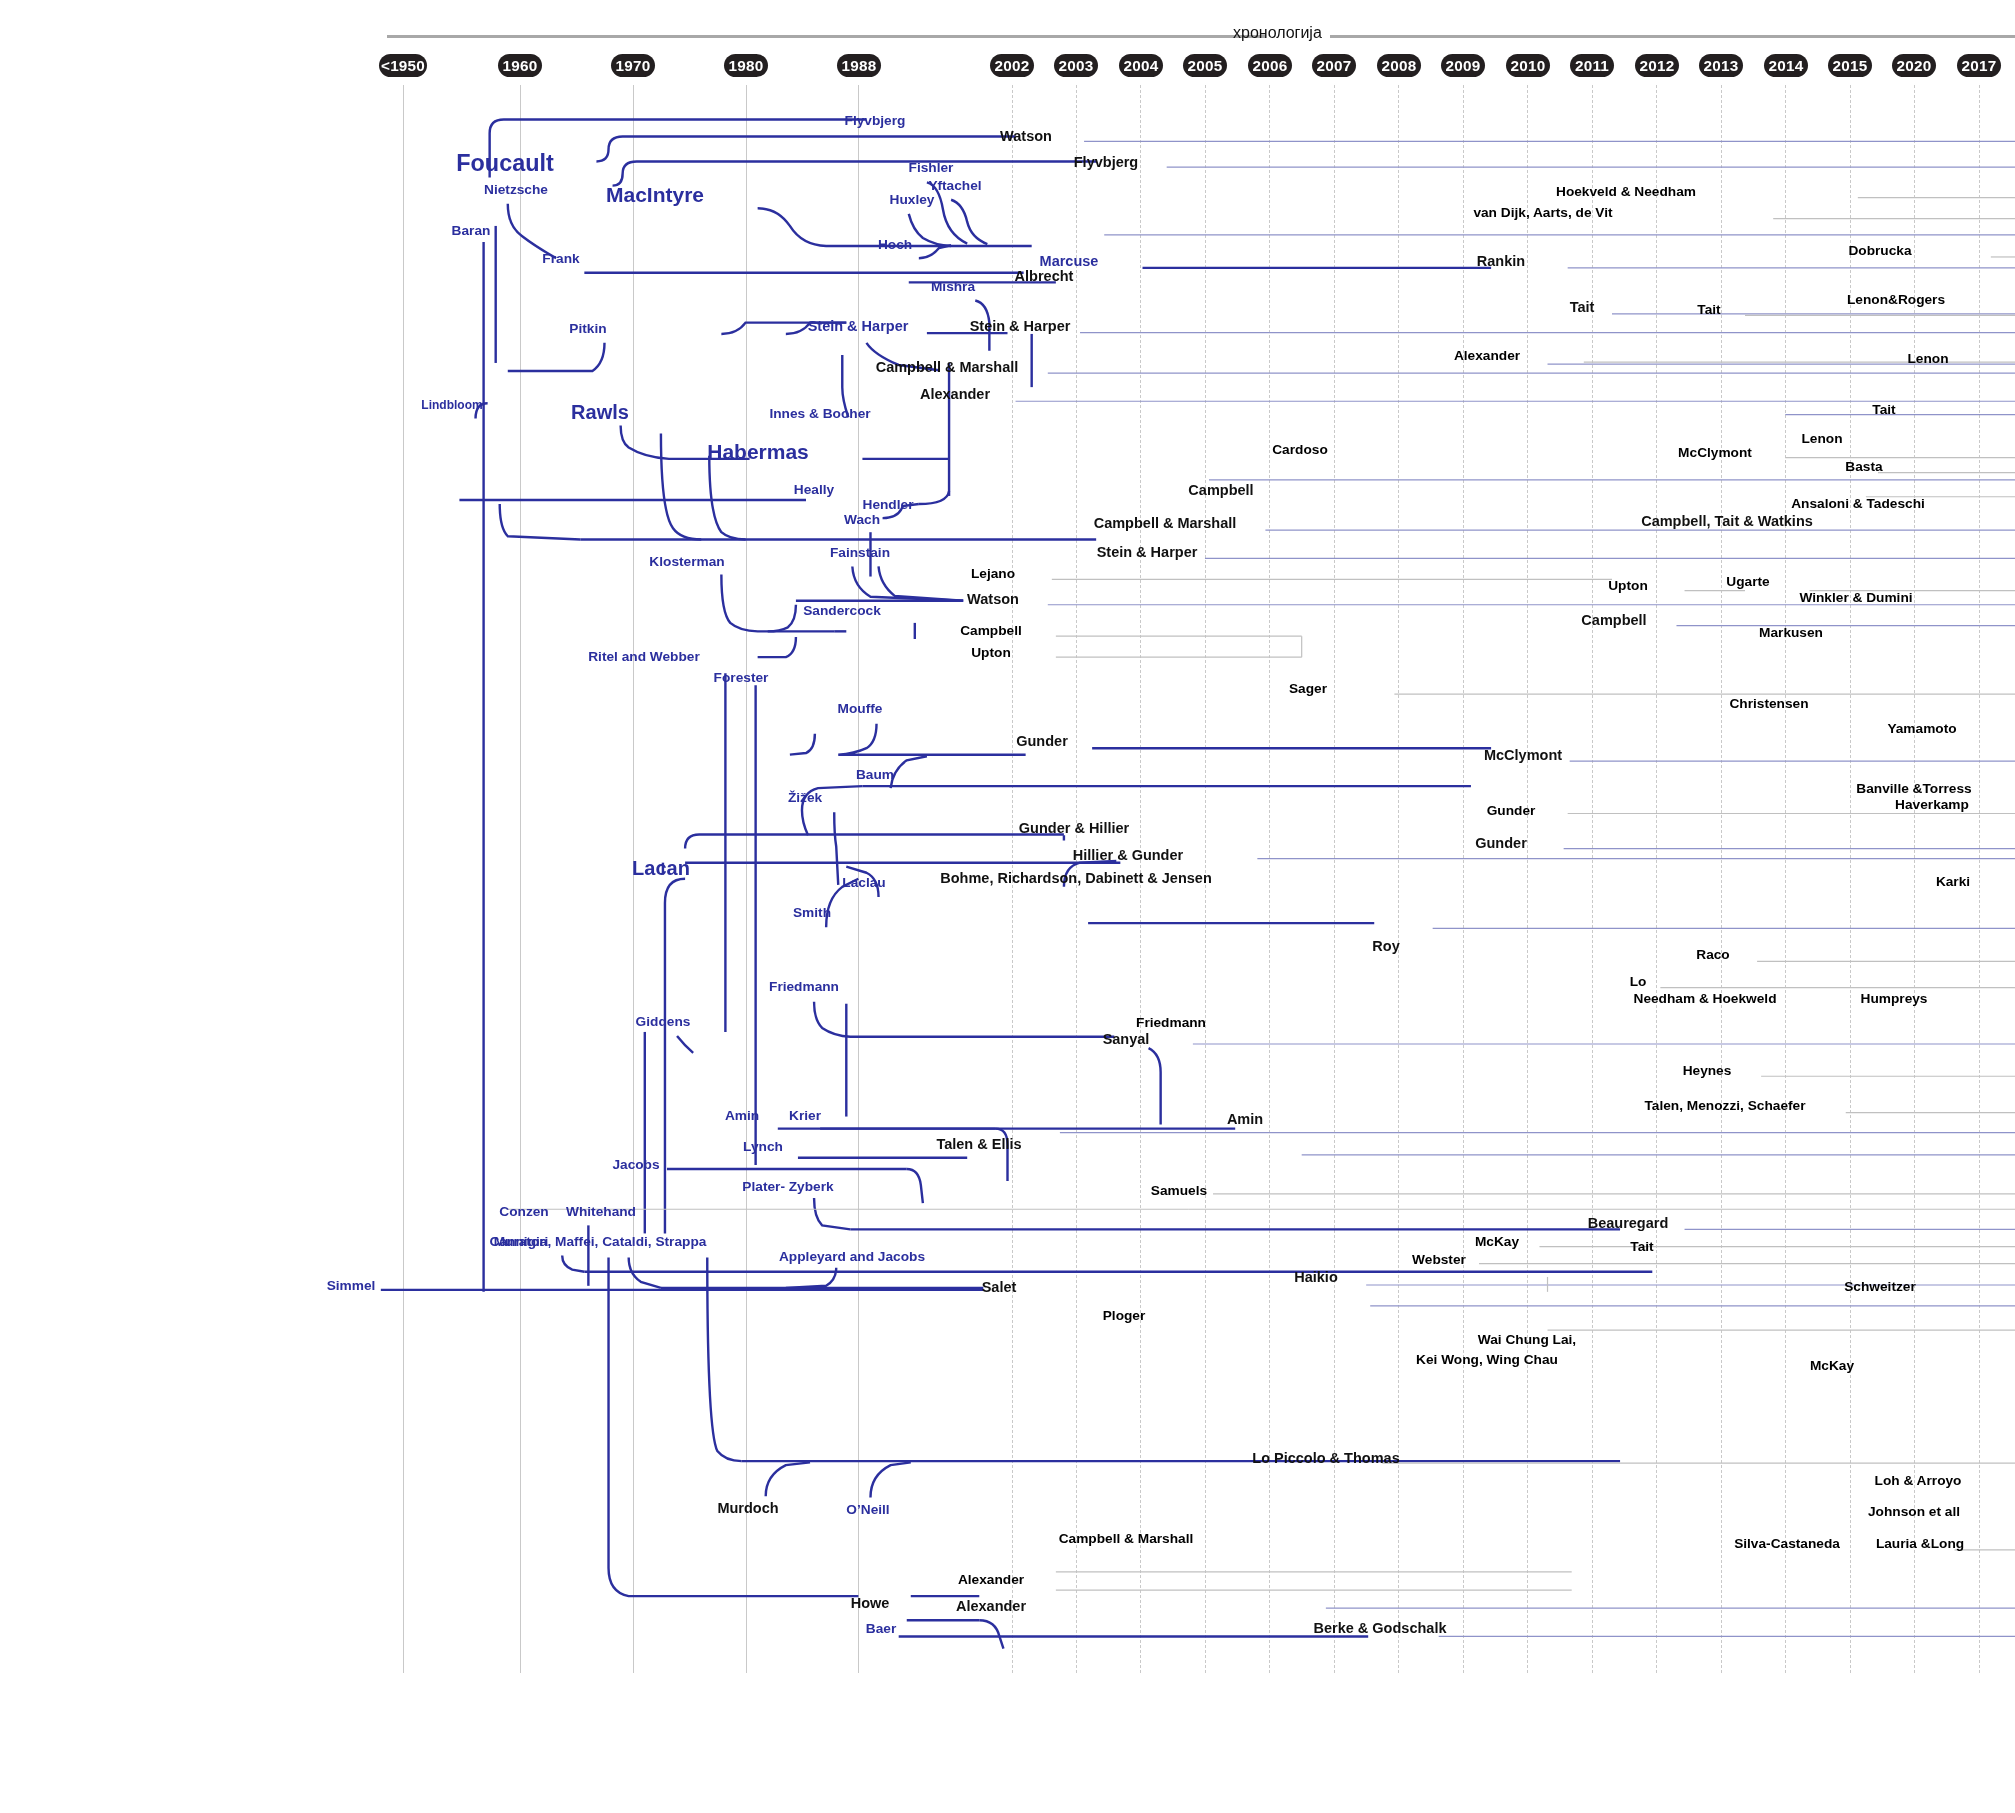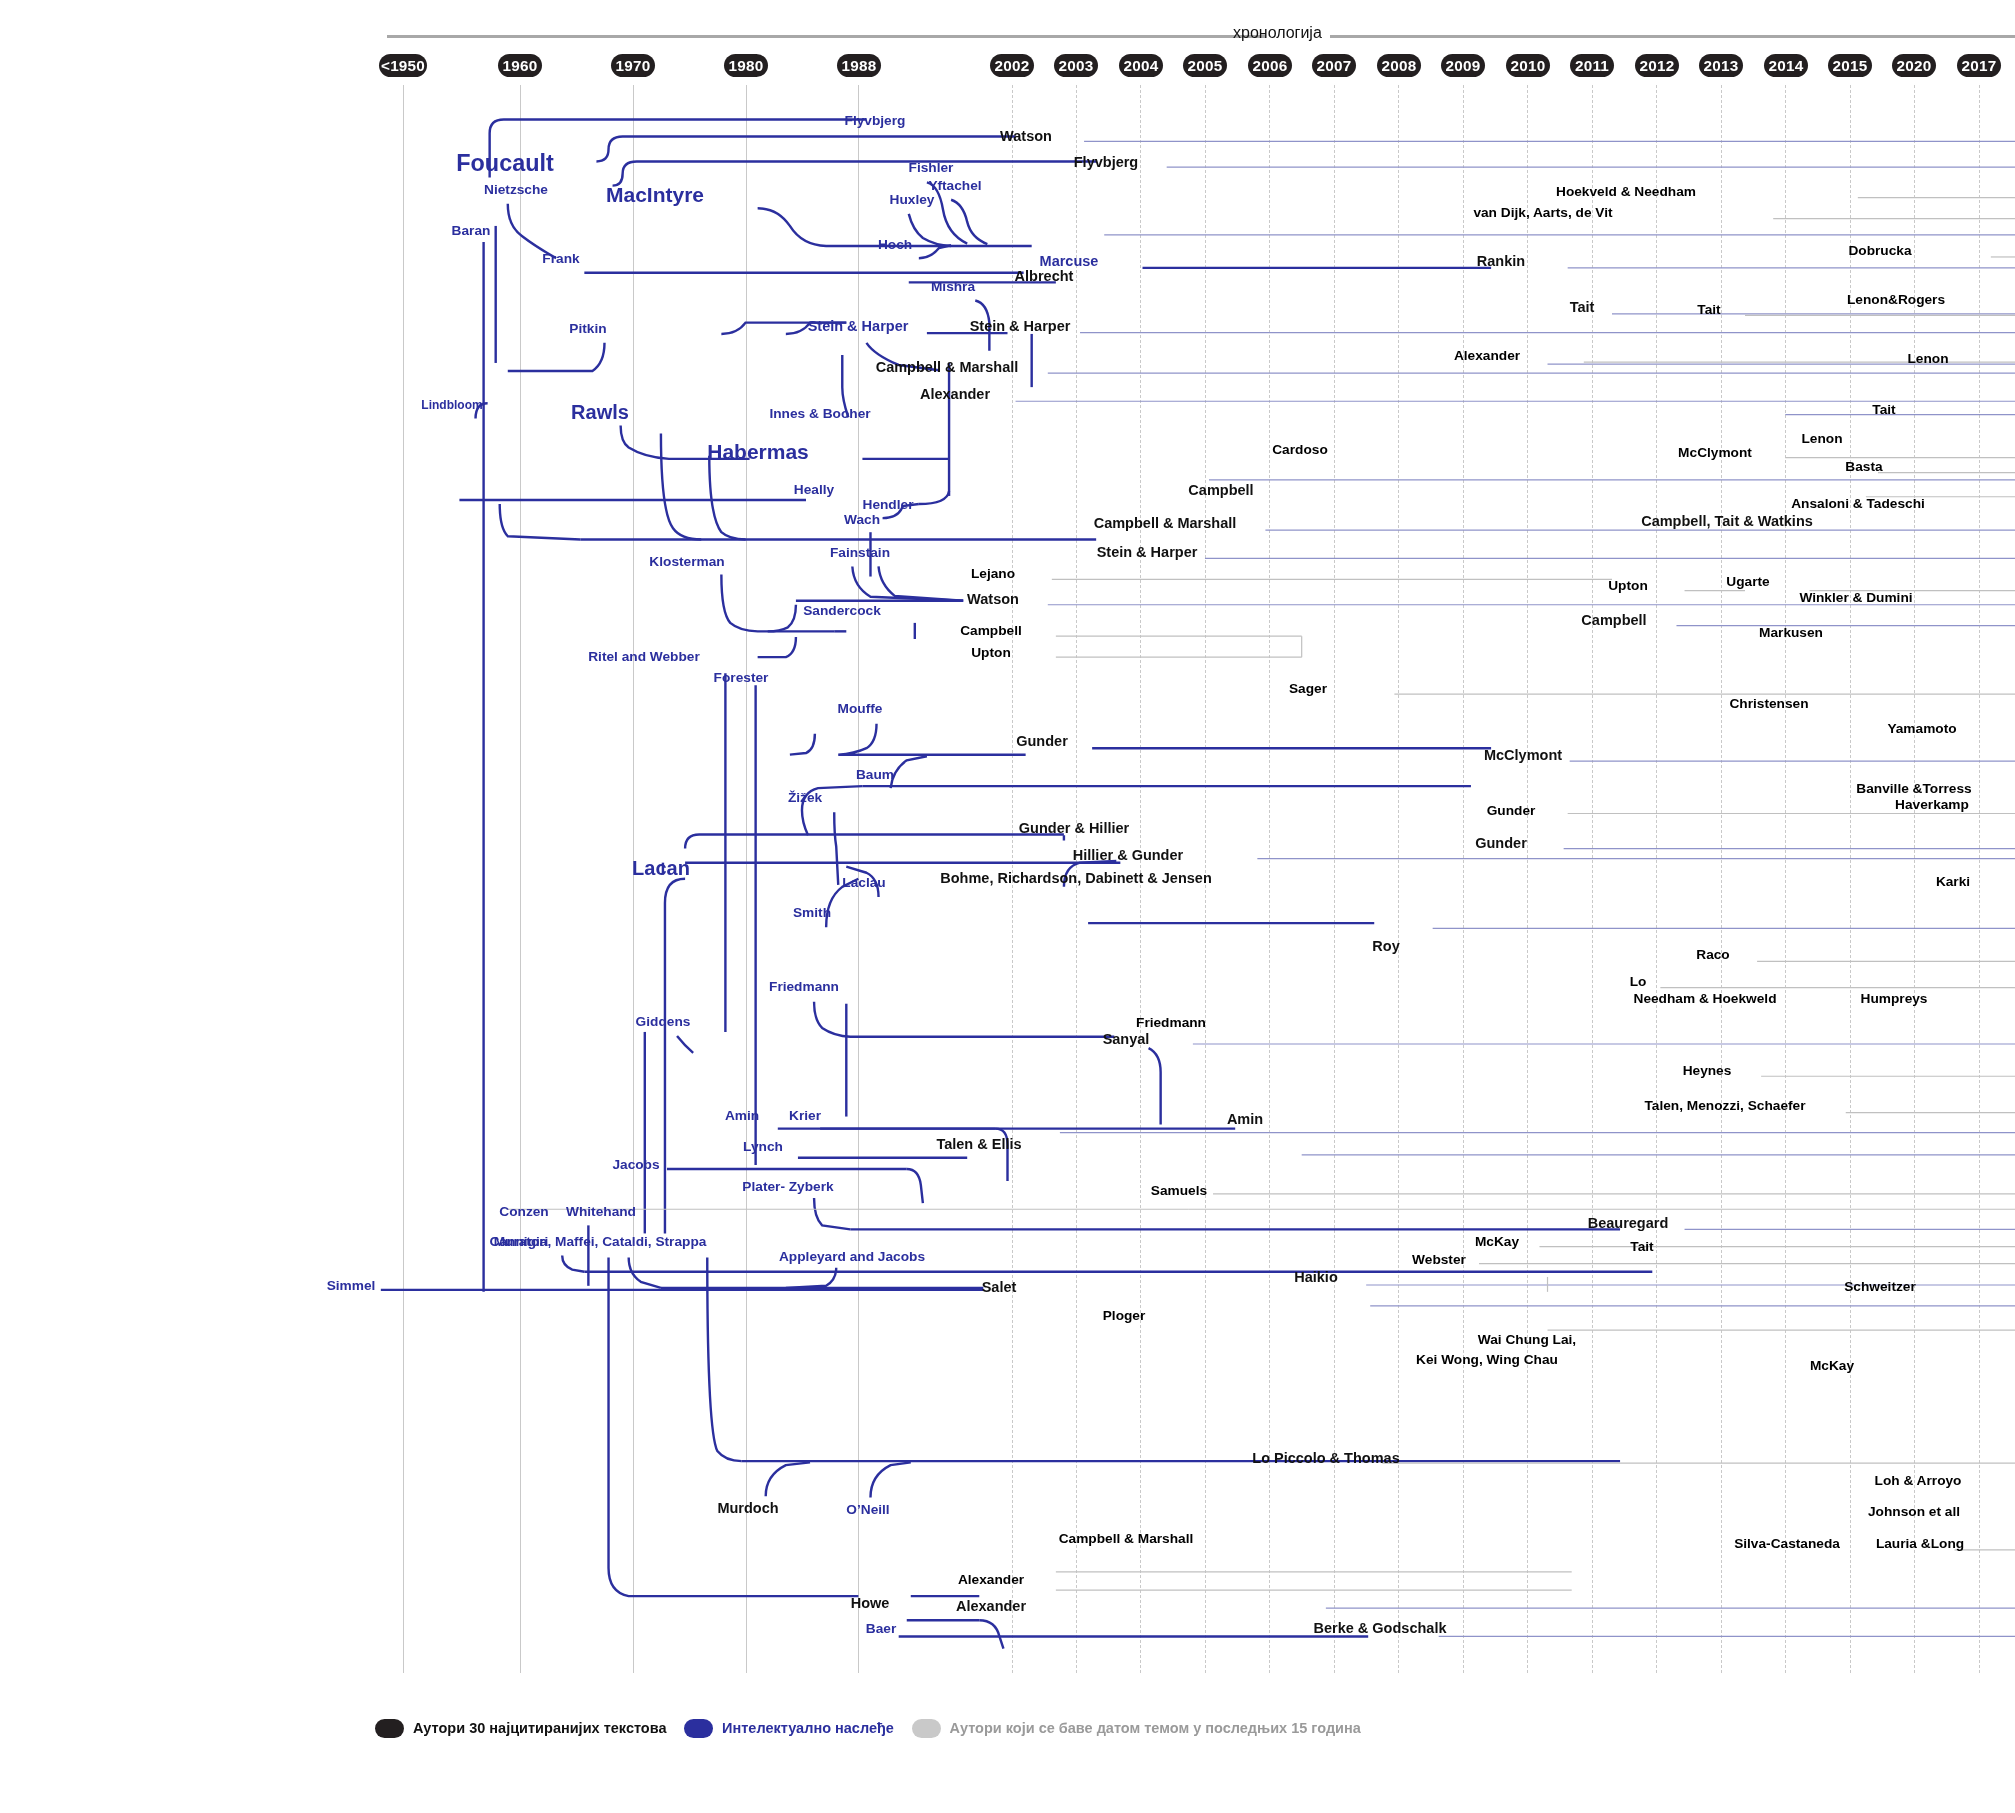--- a/index.html
+++ b/index.html
@@ -408,23 +408,15 @@
       <div class="nm gray" style="left: 1126px; top: 1539px; font-size: 13.7px; transform: translate(-50%, -50%);">Campbell &amp; Marshall</div>
       <div class="nm gray" style="left: 1787px; top: 1544px; font-size: 13.7px; transform: translate(-50%, -50%);">Silva-Castaneda</div>
       <div class="nm gray" style="left: 1920px; top: 1544px; font-size: 13.7px; transform: translate(-50%, -50%);">Lauria &amp;Long</div>
       <div class="nm gray" style="left: 991px; top: 1580px; font-size: 13.7px; transform: translate(-50%, -50%);">Alexander</div>
       <div class="nm black" style="left: 870px; top: 1604px; font-size: 14.5px; transform: translate(-50%, -50%);">Howe</div>
       <div class="nm black" style="left: 991px; top: 1607px; font-size: 14.5px; transform: translate(-50%, -50%);">Alexander</div>
       <div class="nm blue" style="left: 881px; top: 1629px; font-size: 13.7px; transform: translate(-50%, -50%);">Baer</div>
       <div class="nm black" style="left: 1380px; top: 1629px; font-size: 14.5px; transform: translate(-50%, -50%);">Berke &amp; Godschalk</div>
     </div>
 
-  <div id="legend">
-    <span class="lg-dot" style="background:#231f20"></span>
-    <span class="lg-txt" style="color:#111111">Аутори 30 најцитиранијих текстова</span>
-    <span class="lg-dot" style="background:#2b2f9e"></span>
-    <span class="lg-txt" style="color:#2b2f9e">Интелектуално наслеђе</span>
-    <span class="lg-dot" style="background:#c9c9c9"></span>
-    <span class="lg-txt" style="color:#9a9a9a">Аутори који се баве датом темом у последњих 15 година</span>
-  </div>
 
 </div>
 
 
 </body></html>

